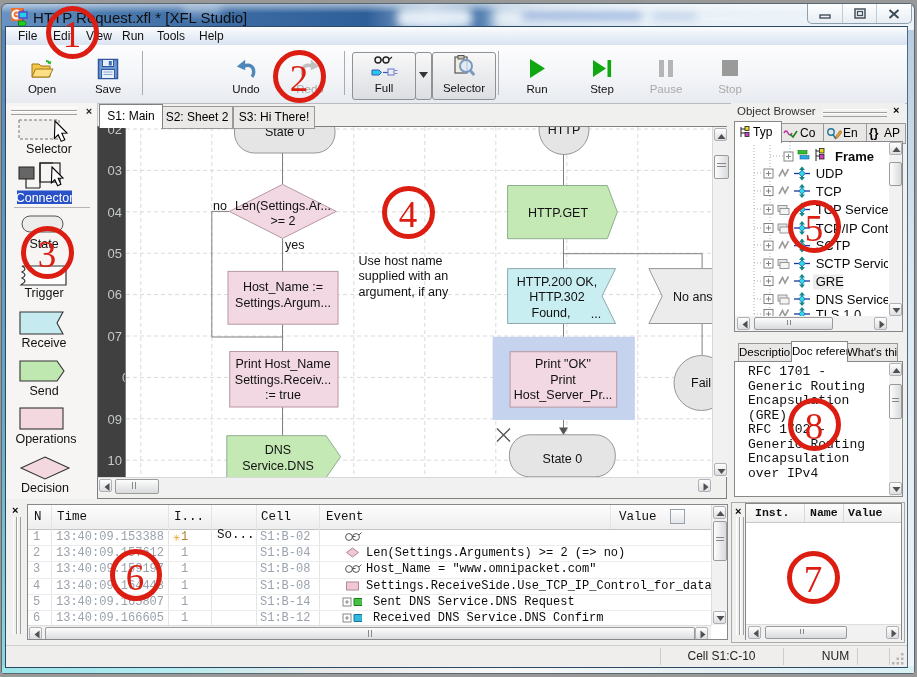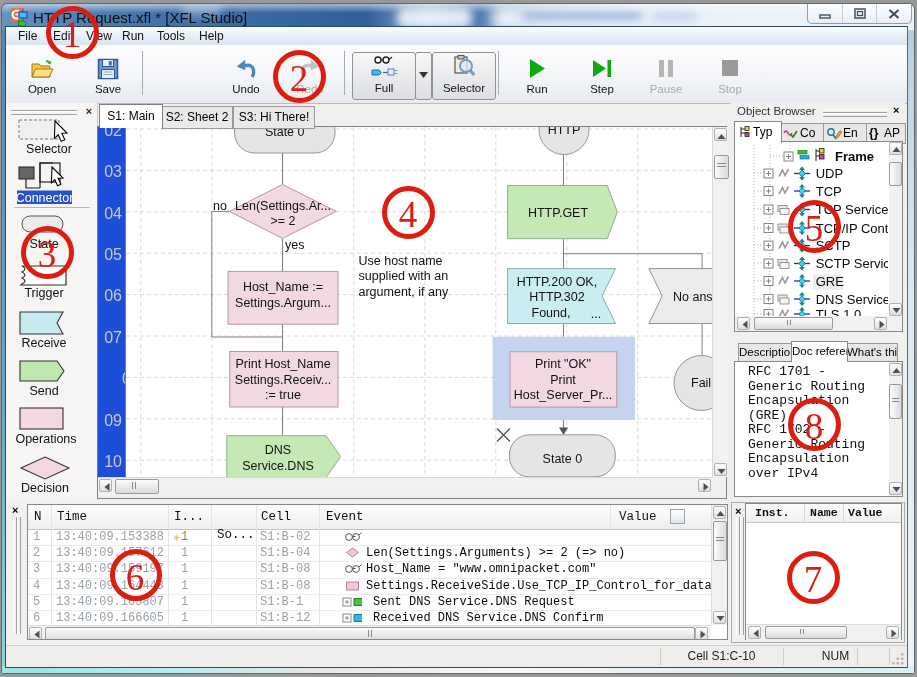--- a/index.html
+++ b/index.html
@@ -236,21 +236,21 @@
       <text x="39" y="375" text-anchor="middle">Decision</text>
     </svg>
   </div>
 
   <div id="notebook" class="abs" style="left:91px;top:75px;width:630px;height:397px;">
     <div class="abs" style="left:2px;top:2px;width:62px;height:23px;background:#fff;border:1px solid #808080;border-bottom:none;z-index:3;font-size:12px;text-align:center;line-height:22px;">S1: Main</div>
     <div class="abs" style="left:64px;top:4px;width:70px;height:21px;background:#eae9e8;border:1px solid #999;z-index:2;font-size:12px;text-align:center;line-height:20px;">S2: Sheet 2</div>
     <div class="abs" style="left:136px;top:4px;width:80px;height:21px;background:#eae9e8;border:1px solid #999;z-index:2;font-size:12px;text-align:center;line-height:20px;">S3: Hi There!</div>
     <div class="abs" style="left:0;top:24px;width:628px;height:371px;background:#f0f0ef;border:1px solid #808080;">
 
-      <div class="abs" style="left:0;top:0;width:27px;height:350px;background:#1d4ed8;border-right:1px solid #7a7c7e;overflow:hidden;font-size:16px;color:#c6c8ca;">
+      <div class="abs" style="left:0;top:0;width:27px;height:350px;background:#404040;border-right:1px solid #7a7c7e;overflow:hidden;font-size:13px;color:#c6c8ca;">
         <div class="abs" style="left:0;top:-5px;width:24px;text-align:right;">02</div>
         <div class="abs" style="left:0;top:36px;width:24px;text-align:right;">03</div>
         <div class="abs" style="left:0;top:78px;width:24px;text-align:right;">04</div>
         <div class="abs" style="left:0;top:119px;width:24px;text-align:right;">05</div>
         <div class="abs" style="left:0;top:160px;width:24px;text-align:right;">06</div>
         <div class="abs" style="left:0;top:202px;width:24px;text-align:right;">07</div>
         <div class="abs" style="left:0;top:243px;width:24px;padding-left:24px;">08</div>
         <div class="abs" style="left:0;top:285px;width:24px;text-align:right;">09</div>
         <div class="abs" style="left:0;top:326px;width:24px;text-align:right;">10</div>
       </div>
@@ -626,21 +626,21 @@
             <span class="abs" style="left:232px">S1:B-08</span>
           <svg class="abs icog" style="left:316px">
               <rect x="2.5" y="4" width="12" height="8" fill="#f0c8d4" stroke="#b08898"></rect>
             </svg>
           <span class="abs evt" style="left:338px">Settings.ReceiveSide.Use_TCP_IP_Control_for_data_</span>
           </div>
         <div class="abs lrow" style="top:64.8px;">
             <span class="abs" style="left:5px">5</span>
             <span class="abs" style="left:28px">13:40:09.165807</span>
             <span class="abs" style="left:153px;color:#9aa2ac">1</span>
-            <span class="abs" style="left:232px">S1:B-1</span>
+            <span class="abs" style="left:232px">S1:B-14</span>
           <svg class="abs icog" style="left:314px" width="32">
               <rect x="1" y="4" width="8" height="8" fill="#fff" stroke="#888"></rect>
               <path d="M3 8h4M5 6v4" stroke="#888"></path>
               <path d="M12 4.5h9l3.5 3.5-3.5 3.5h-9z" fill="#48c048" stroke="#208020"></path>
             </svg>
           <span class="abs evt" style="left:345px">Sent DNS Service.DNS Request</span>
           </div>
         <div class="abs lrow" style="top:81px;">
             <span class="abs" style="left:5px">6</span>
             <span class="abs" style="left:28px">13:40:09.166605</span>

